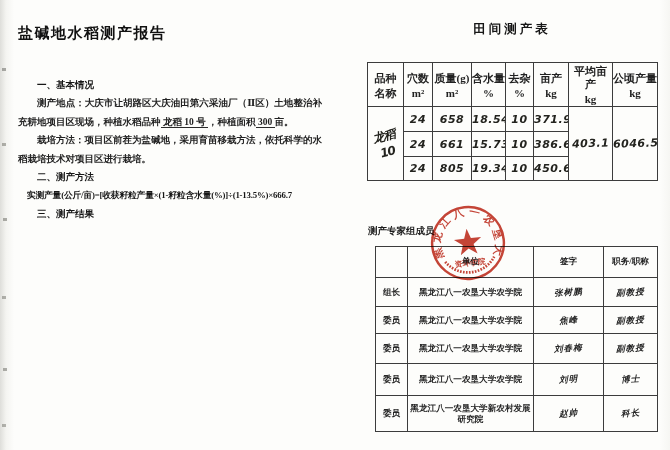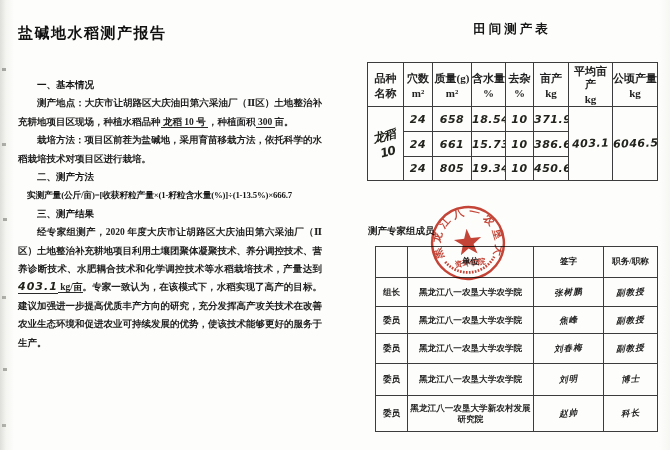--- a/index.html
+++ b/index.html
@@ -67,21 +67,20 @@
 
     <p>栽培方法：项目区前茬为盐碱地，采用育苗移栽方法，依托科学的水稻栽培技术对项目区进行栽培。</p>
 
     <p class="heading">二、测产方法</p>
 
 
     <p class="formula">实测产量(公斤/亩)=[收获籽粒产量×(1-籽粒含水量(%)]÷(1-13.5%)×666.7</p>
 
     <p class="heading">三、测产结果</p>
 
-    <p><span>经专家组测产，2020 年度大庆市让胡路区大庆油田第六采油厂（Ⅱ区）土地整治补充耕地项目利用土壤团聚体凝聚技术、养分调控技术、营养诊断技术、水肥耦合技术和化学调控技术等水稻栽培技术，产量达到</span><span class="uline hw-inline">403.1</span><span class="uline"> kg/亩</span><span>。专家一致认为，在该模式下，水稻实现了高产的目标。建议加强进一步提高优质丰产方向的研究，充分发挥高产攻关技术在改善农业生态环境和促进农业可持续发展的优势，使该技术能够更好的服务于生产。</span></p>
   </div>
 
   <div class="rpage">
 
     <div class="ft-title">田间测产表</div>
 
     <table class="field-table">
       <colgroup>
         <col style="width:36px">
           <col style="width:29px">

